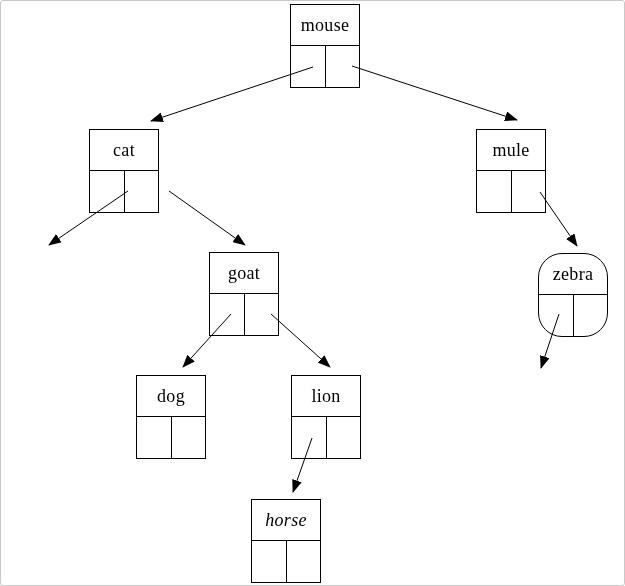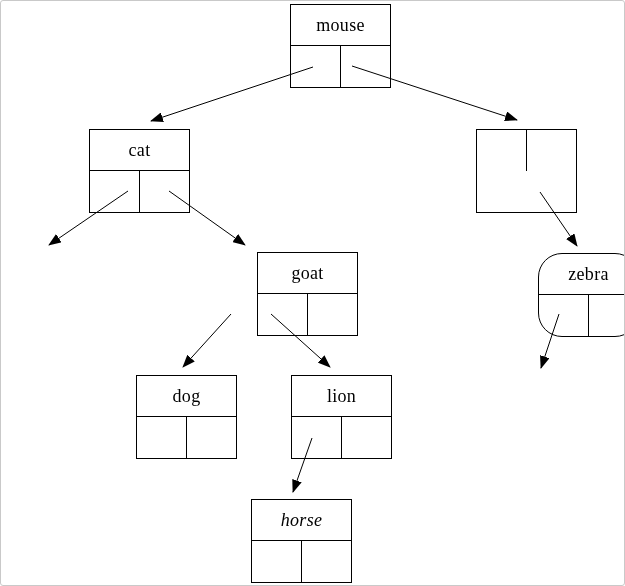--- a/index.html
+++ b/index.html
@@ -13,21 +13,21 @@
     width: 625px;
     height: 586px;
     box-sizing: border-box;
     background: #ffffff;
     border: 1px solid #c9c9c9;
     border-radius: 3px;
     overflow: hidden;
   }
   .node {
     position: absolute;
-    width: 101px;
+    width: 70px;
     height: 84px;
     box-sizing: border-box;
     border: 1px solid #000000;
     background: #ffffff;
   }
   .node .label {
     height: 41px;
     box-sizing: border-box;
     border-bottom: 1px solid #000000;
     display: flex;
@@ -46,21 +46,21 @@
     box-sizing: border-box;
     border-right: 1px solid #000000;
   }
   .node .cell-right {
     flex: 1;
   }
   .n-mouse { left: 289px; top: 3px; }
   .n-cat   { left: 88px; top: 128px; }
   .n-mule  { left: 475px; top: 128px; }
   .n-ant   { left: 2px;   top: 251px; }
-  .n-goat  { left: 208px; top: 251px; margin-left: 48px; }
+  .n-goat  { left: 208px; top: 251px; }
   .n-zebra { left: 537px; top: 252px; border-radius: 24px; }
   .n-dog   { left: 135px; top: 374px; }
   .n-lion  { left: 290px; top: 374px; }
   .n-tiger { left: 495px; top: 374px; }
   .n-horse { left: 250px; top: 498px; font-style: italic; }
   .edges-layer {
     position: absolute;
     left: 0;
     top: 0;
     width: 625px;
@@ -87,20 +87,21 @@
 
   <div class="node n-cat">
     <div class="label">cat</div>
     <div class="cells">
       <div class="cell-left"></div>
       <div class="cell-right"></div>
     </div>
   </div>
 
   <div class="node n-mule">
+    <div class="label">mule</div>
     <div class="cells">
       <div class="cell-left"></div>
       <div class="cell-right"></div>
     </div>
   </div>
 
 
   <div class="node n-goat">
     <div class="label">goat</div>
     <div class="cells">

